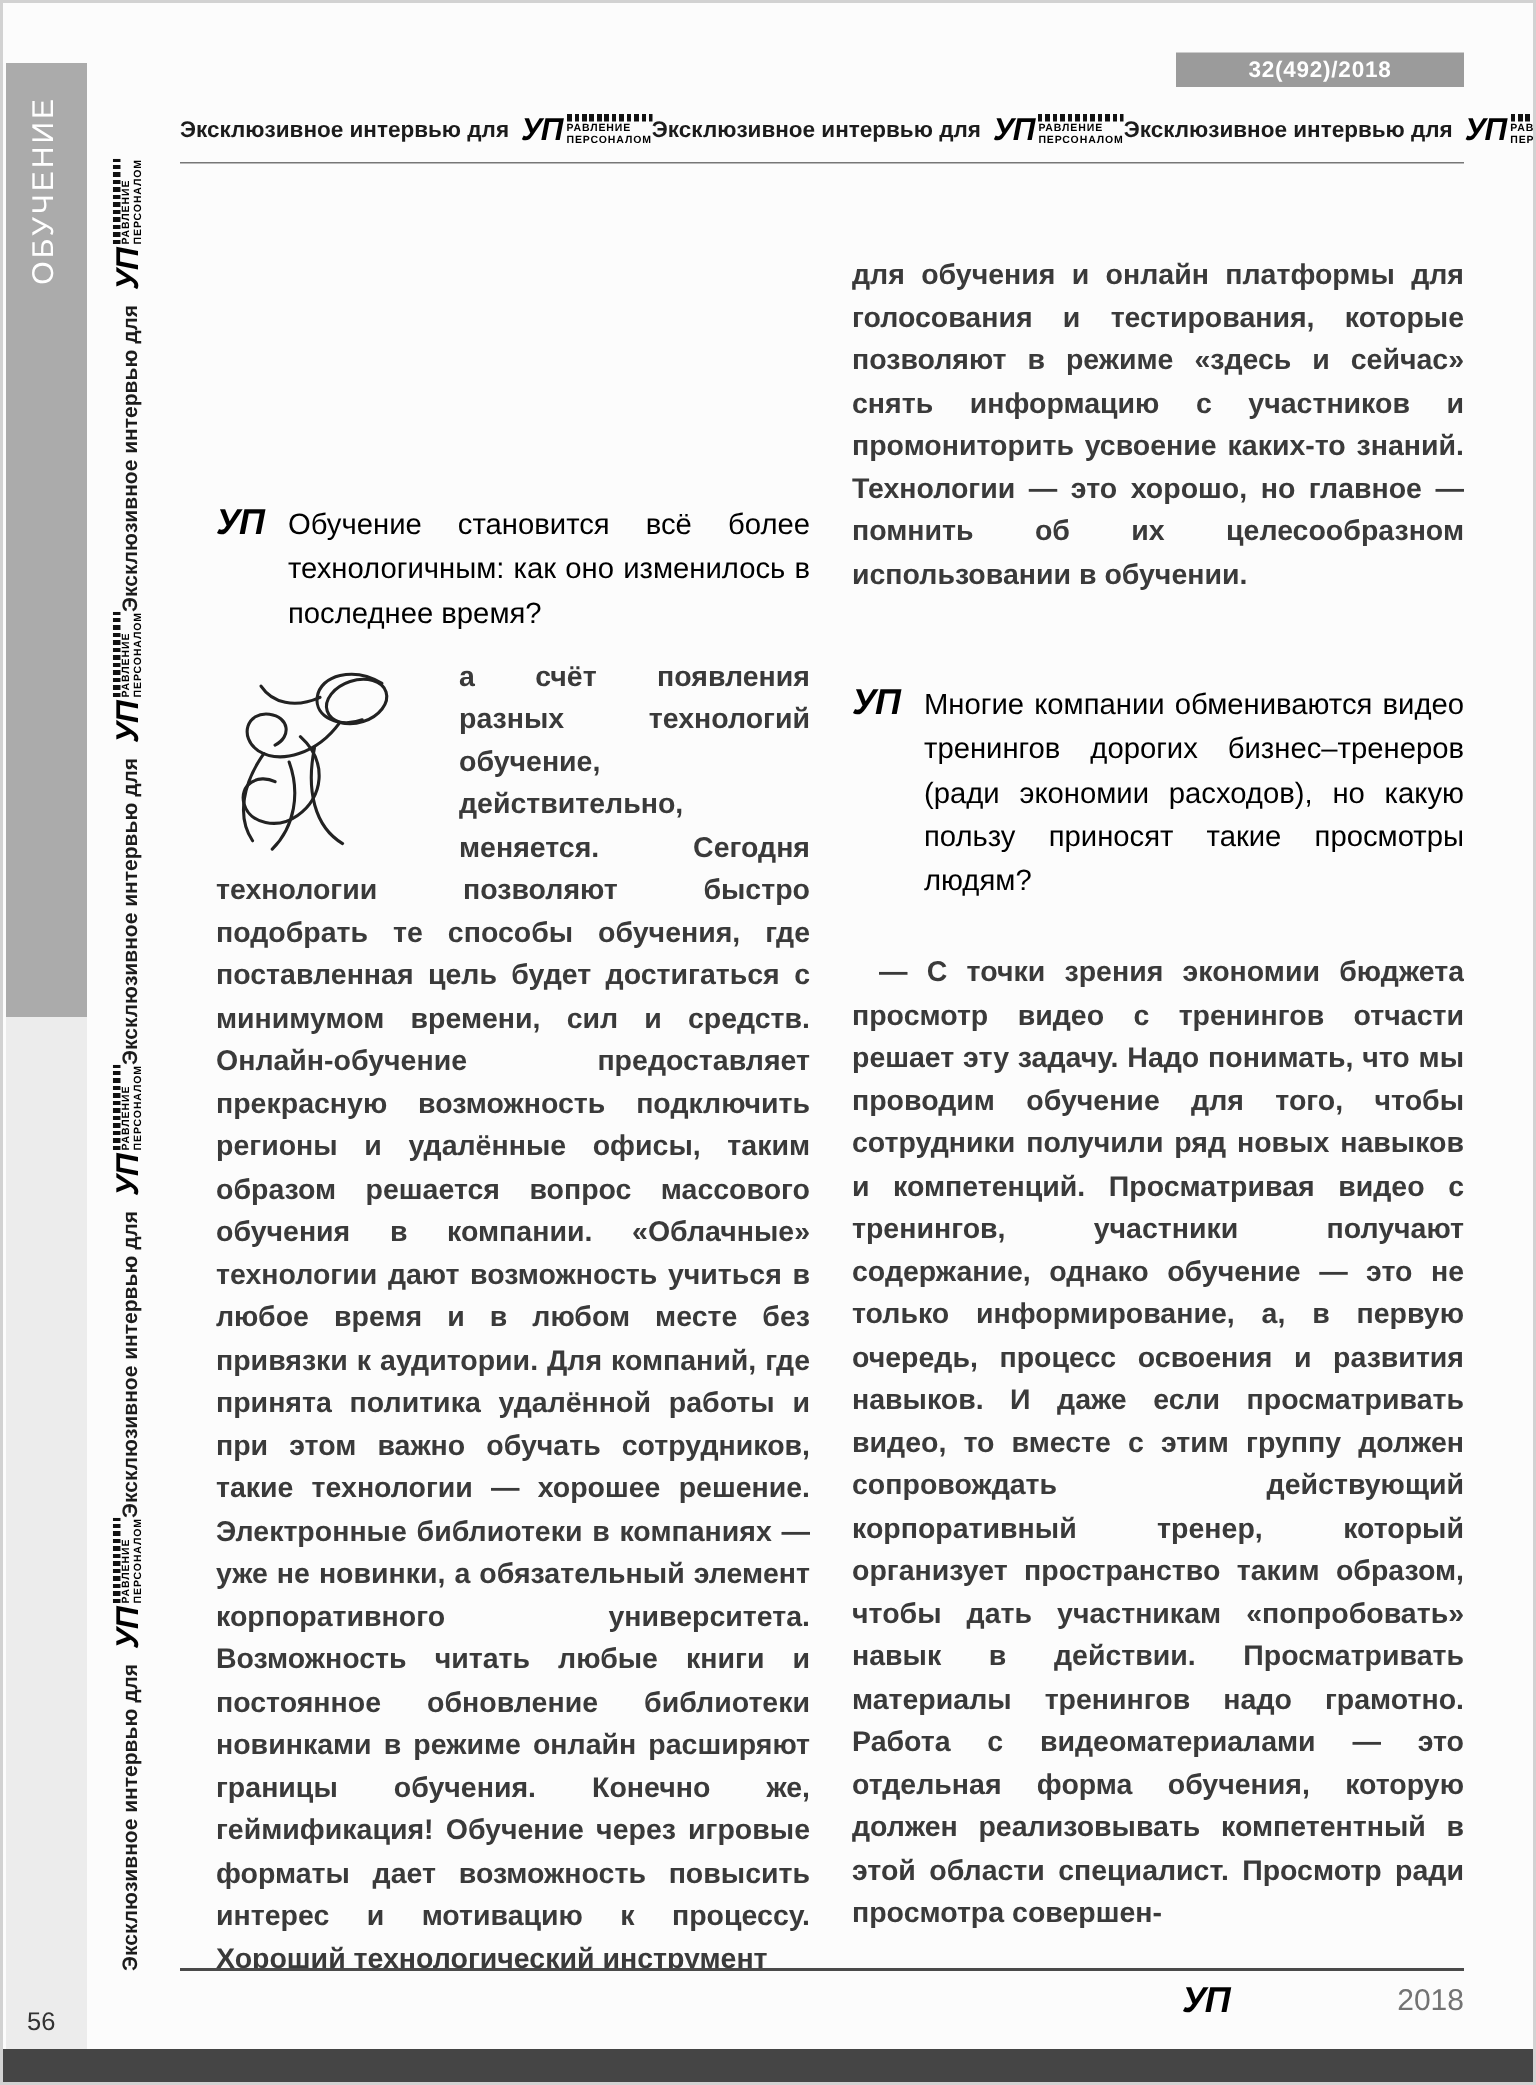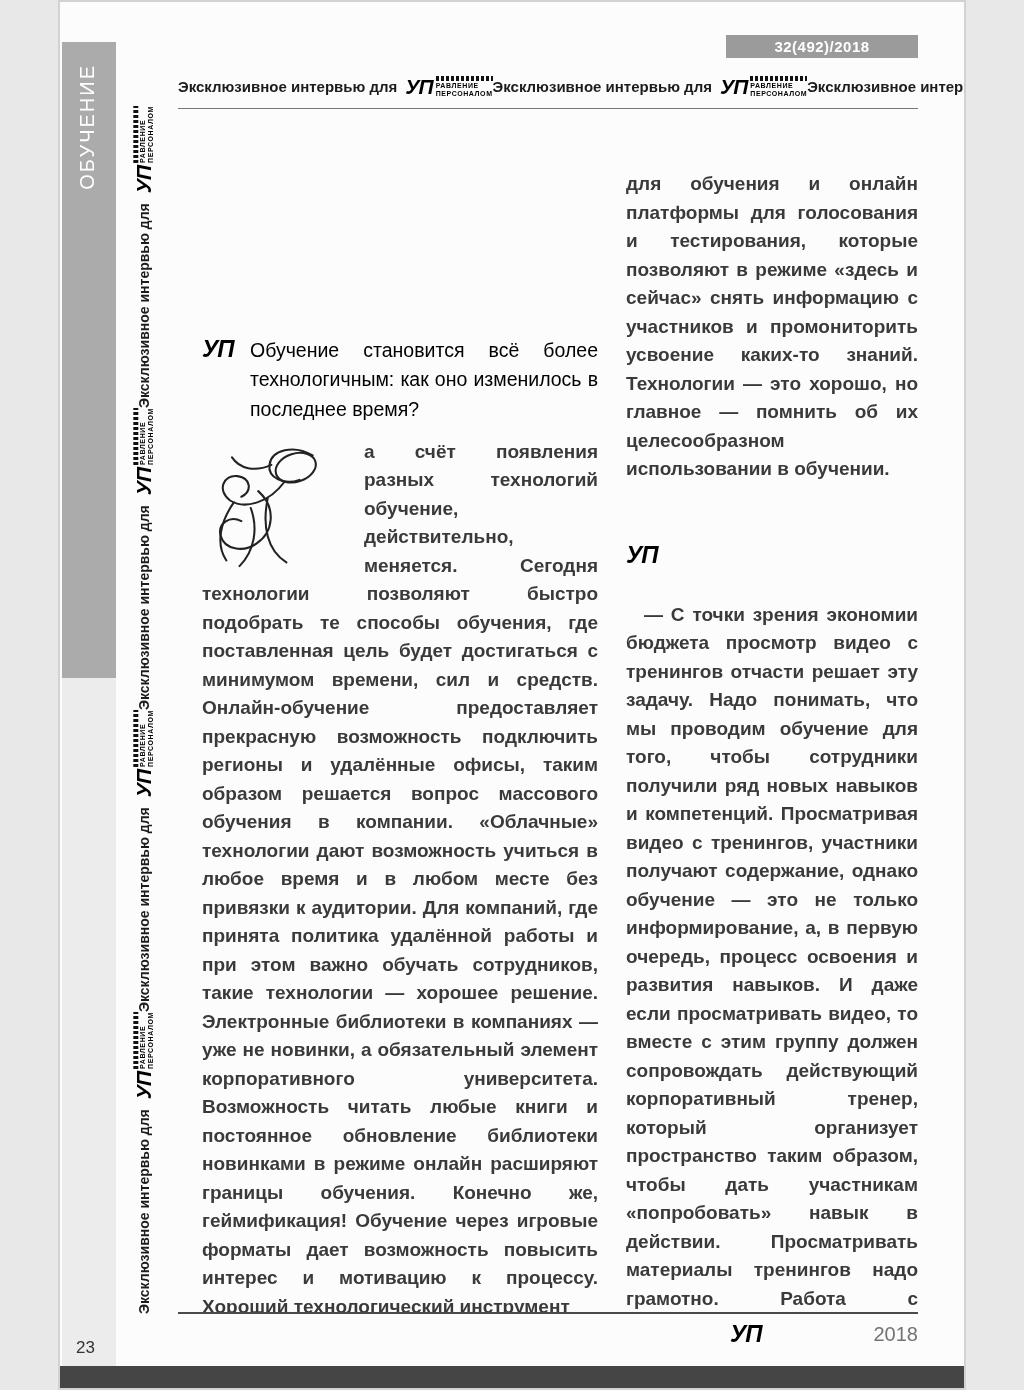--- a/index.html
+++ b/index.html
@@ -1,17 +1,17 @@
 <!DOCTYPE html>
 <html><head>
 <meta charset="utf-8">
 <style>
   html,body { margin:0; padding:0; background:#e8e8e8; }
   .page {
-    position:relative; width:908px; height:1390px; margin:0 auto;
+    position:relative; width:1024px; height:1390px; margin:0 auto;
     background:#fcfcfc; overflow:hidden; box-sizing:border-box;
     border:2px solid #d2d2d2;
     font-family:"Liberation Sans", sans-serif; color:#3a3a3a;
   }
   
   .issue-bar {
     position:absolute; top:33px; right:46px; width:192px; height:23px;
     background:#9b9b9b; color:#fff; font-weight:bold; font-size:15px;
     letter-spacing:0.5px; display:flex; align-items:center; justify-content:center;
   }
@@ -203,27 +203,28 @@
           </svg>
         </span>
         <span>а счёт появления разных технологий обучение, действительно, меняется. Сегодня технологии позволяют быстро подобрать те способы обучения, где поставленная цель будет достигаться с минимумом времени, сил и средств. Онлайн-обучение предоставляет прекрасную возможность подключить регионы и удалённые офисы, таким образом решается вопрос массового обучения в компании. «Облачные» технологии дают возможность учиться в любое время и в любом месте без привязки к аудитории. Для компаний, где принята политика удалённой работы и при этом важно обучать сотрудников, такие технологии — хорошее решение. Электронные библиотеки в компаниях — уже не новинки, а обязательный элемент корпоративного университета. Возможность читать любые книги и постоянное обновление библиотеки новинками в режиме онлайн расширяют границы обучения. Конечно же, геймификация! Обучение через игровые форматы дает возможность повысить интерес и мотивацию к процессу. Хороший технологический инструмент</span>
       </div>
     </div>
 
     <div class="col-right">
       <div class="body-text para-cont">для обучения и онлайн платформы для голосования и тестирования, которые позволяют в режиме «здесь и сейчас» снять информацию с участников и промониторить усвоение каких-то знаний. Технологии — это хорошо, но главное — помнить об их целесообразном использовании в обучении.</div>
       <div class="question q2">
         <span class="q-icon">УП</span>
+        <div class="q-text">Многие компании обмениваются видео тренингов дорогих бизнес–тренеров (ради экономии расходов), но какую пользу приносят такие просмотры людям?</div>
       </div>
       <div class="body-text para2">— С точки зрения экономии бюджета просмотр видео с тренингов отчасти решает эту задачу. Надо понимать, что мы проводим обучение для того, чтобы сотрудники получили ряд новых навыков и компетенций. Просматривая видео с тренингов, участники получают содержание, однако обучение — это не только информирование, а, в первую очередь, процесс освоения и развития навыков. И даже если просматривать видео, то вместе с этим группу должен сопровождать действующий корпоративный тренер, который организует пространство таким образом, чтобы дать участникам «попробовать» навык в действии. Просматривать материалы тренингов надо грамотно. Работа с видеоматериалами — это отдельная форма обучения, которую должен реализовывать компетентный в этой области специалист. Просмотр ради просмотра совершен-</div>
     </div>
 
   </div>
 
   <div class="footer-rule"></div>
   <div class="footer-right">
     <span class="footer-logo">УП</span>
     <span class="footer-year">2018</span>
   </div>
-  <div class="page-num">23</div>
+  <div class="page-num">56</div>
   <div class="bottom-bar"></div>
 
 </div>
 
 </body></html>

